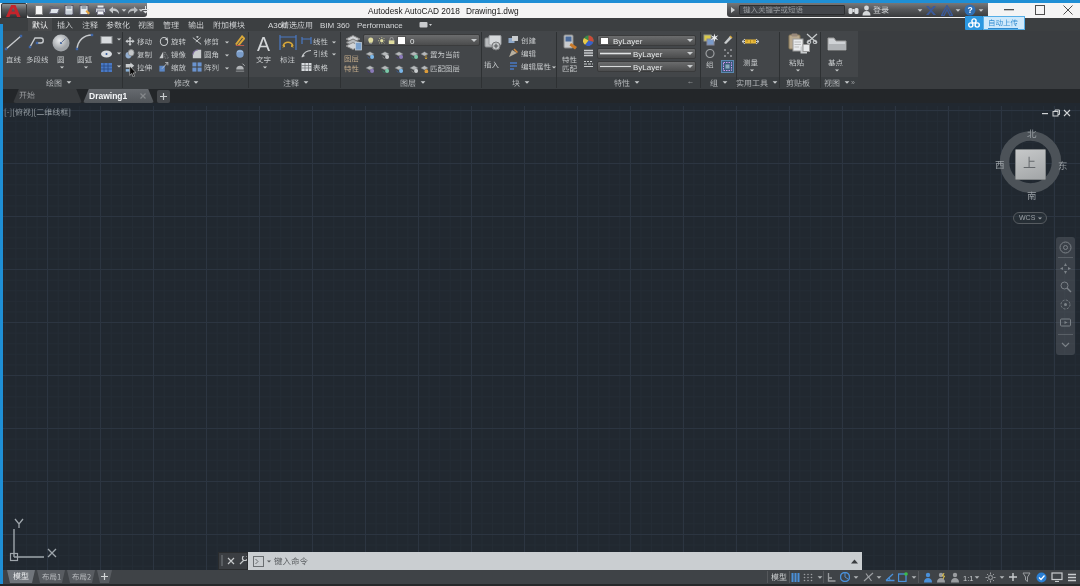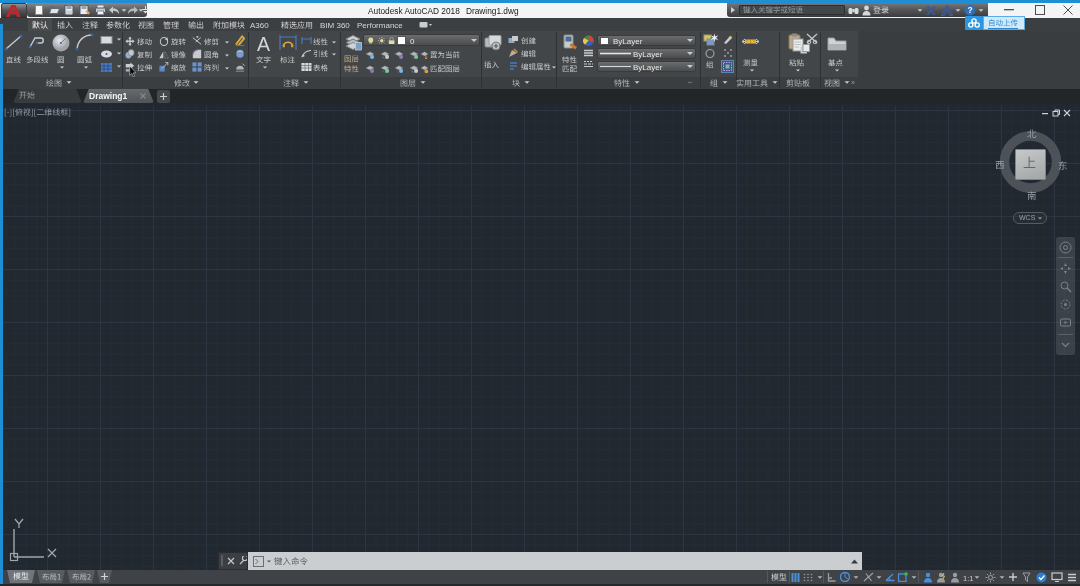--- a/index.html
+++ b/index.html
@@ -108,21 +108,21 @@
   </svg>
 <svg style="position:absolute;left:163px;top:20.5px;" width="16" height="9" viewBox="0 0 16 9">
     <path d="M1.7 3.5V7.7H2.3V7.4H6.2V7.7H6.8V5.7H2.3V5.1H6.3V3.5ZM6.2 6.9H2.3V6.2H6.2ZM3.5 2.1C3.6 2.2 3.7 2.4 3.8 2.6H0.8V3.9H1.4V3.0H6.7V3.9H7.3V2.6H4.4C4.3 2.4 4.2 2.1 4.1 1.9ZM2.3 4.0H5.8V4.7H2.3ZM1.3 0.3C1.1 1.0 0.8 1.7 0.3 2.1C0.5 2.2 0.7 2.3 0.9 2.4C1.1 2.1 1.3 1.8 1.5 1.4H2.1C2.2 1.7 2.4 2.1 2.5 2.3L3.0 2.1C2.9 1.9 2.8 1.7 2.6 1.4H3.9V1.0H1.7C1.8 0.8 1.9 0.6 1.9 0.4ZM4.7 0.3C4.6 0.9 4.3 1.4 3.9 1.8C4.1 1.9 4.3 2.0 4.4 2.1C4.6 1.9 4.8 1.7 4.9 1.4H5.5C5.7 1.7 5.9 2.1 6.0 2.3L6.5 2.1C6.4 1.9 6.3 1.7 6.1 1.4H7.5V1.0H5.1C5.2 0.8 5.2 0.6 5.3 0.4Z M11.8 2.7H13.0V3.8H11.8ZM13.6 2.7H14.8V3.8H13.6ZM11.8 1.2H13.0V2.2H11.8ZM13.6 1.2H14.8V2.2H13.6ZM10.5 6.9V7.4H15.7V6.9H13.6V5.8H15.5V5.2H13.6V4.3H15.4V0.7H11.3V4.3H13.0V5.2H11.2V5.8H13.0V6.9ZM8.3 6.2 8.4 6.8C9.1 6.6 10.1 6.3 10.9 6.0L10.8 5.4L9.9 5.7V3.7H10.7V3.2H9.9V1.4H10.9V0.9H8.4V1.4H9.4V3.2H8.4V3.7H9.4V5.9C9.0 6.0 8.6 6.2 8.3 6.2Z" fill="#d6d8da"></path>
   </svg>
 <svg style="position:absolute;left:188px;top:20.5px;" width="16" height="9" viewBox="0 0 16 9">
     <path d="M5.9 3.5V6.4H6.3V3.5ZM6.9 3.2V7.0C6.9 7.1 6.9 7.1 6.8 7.1C6.7 7.1 6.3 7.1 6.0 7.1C6.1 7.3 6.1 7.5 6.1 7.6C6.6 7.6 6.9 7.6 7.1 7.5C7.3 7.4 7.4 7.3 7.4 7.0V3.2ZM0.6 4.4C0.6 4.3 0.9 4.3 1.1 4.3H1.8V5.4C1.2 5.5 0.7 5.6 0.3 5.7L0.5 6.3L1.8 5.9V7.7H2.3V5.8L2.9 5.6L2.9 5.1L2.3 5.3V4.3H2.9V3.7H2.3V2.5H1.8V3.7H1.1C1.3 3.2 1.5 2.5 1.6 1.8H2.9V1.3H1.7C1.8 1.0 1.8 0.7 1.9 0.4L1.3 0.3C1.3 0.6 1.3 1.0 1.2 1.3H0.4V1.8H1.1C1.0 2.5 0.8 3.0 0.7 3.2C0.6 3.6 0.5 3.9 0.4 3.9C0.4 4.0 0.5 4.3 0.6 4.4ZM5.3 0.3C4.7 1.1 3.8 1.9 2.8 2.4C2.9 2.5 3.1 2.7 3.2 2.8C3.4 2.7 3.6 2.6 3.8 2.4V2.8H6.8V2.4C7.0 2.5 7.2 2.6 7.4 2.7C7.5 2.6 7.6 2.4 7.8 2.3C7.0 1.9 6.2 1.5 5.6 0.8L5.8 0.5ZM4.0 2.3C4.5 2.0 4.9 1.6 5.3 1.2C5.7 1.6 6.1 2.0 6.6 2.3ZM4.9 3.8V4.4H3.8V3.8ZM3.3 3.3V7.6H3.8V6.0H4.9V7.0C4.9 7.1 4.9 7.1 4.8 7.1C4.8 7.1 4.5 7.1 4.3 7.1C4.4 7.3 4.4 7.5 4.4 7.6C4.8 7.6 5.0 7.6 5.2 7.5C5.4 7.5 5.4 7.3 5.4 7.0V3.3ZM3.8 4.9H4.9V5.5H3.8Z M8.8 4.3V7.2H14.5V7.7H15.2V4.3H14.5V6.6H12.3V3.8H14.8V1.0H14.2V3.2H12.3V0.3H11.7V3.2H9.8V1.0H9.2V3.8H11.7V6.6H9.5V4.3Z" fill="#d6d8da"></path>
   </svg>
 <svg style="position:absolute;left:213px;top:20.5px;" width="32" height="9" viewBox="0 0 32 9">
     <path d="M4.6 3.7C4.9 4.3 5.2 5.1 5.4 5.6L5.9 5.3C5.7 4.8 5.4 4.1 5.1 3.5ZM6.4 0.4V2.2H4.4V2.7H6.4V6.9C6.4 7.0 6.4 7.1 6.2 7.1C6.1 7.1 5.8 7.1 5.3 7.1C5.4 7.2 5.5 7.5 5.5 7.7C6.1 7.7 6.5 7.6 6.7 7.6C6.9 7.4 7.0 7.3 7.0 6.9V2.7H7.7V2.2H7.0V0.4ZM4.1 0.3C3.8 1.5 3.2 2.6 2.5 3.4C2.7 3.5 2.8 3.8 2.9 3.9C3.1 3.6 3.3 3.4 3.5 3.1V7.6H4.0V2.1C4.3 1.6 4.5 1.0 4.7 0.5ZM0.7 0.7V7.7H1.2V1.2H2.2C2.0 1.8 1.8 2.5 1.6 3.1C2.1 3.8 2.2 4.3 2.2 4.8C2.2 5.0 2.2 5.3 2.1 5.4C2.0 5.4 2.0 5.4 1.9 5.4C1.8 5.4 1.6 5.4 1.4 5.4C1.5 5.6 1.6 5.8 1.6 6.0C1.8 6.0 1.9 6.0 2.1 5.9C2.2 5.9 2.4 5.9 2.5 5.8C2.7 5.6 2.8 5.3 2.8 4.8C2.8 4.3 2.7 3.7 2.1 3.0C2.4 2.4 2.7 1.5 2.9 0.9L2.5 0.6L2.4 0.7Z M12.6 1.3V7.6H13.2V7.0H14.7V7.5H15.3V1.3ZM13.2 6.4V1.9H14.7V6.4ZM9.6 0.4 9.6 1.8H8.4V2.4H9.5C9.5 4.4 9.2 6.2 8.2 7.3C8.4 7.4 8.6 7.6 8.7 7.7C9.8 6.5 10.0 4.6 10.1 2.4H11.3C11.3 5.5 11.2 6.6 11.0 6.8C11.0 6.9 10.9 7.0 10.8 7.0C10.6 7.0 10.3 7.0 9.9 6.9C10.0 7.1 10.1 7.4 10.1 7.5C10.4 7.6 10.8 7.6 11.0 7.5C11.3 7.5 11.4 7.4 11.6 7.2C11.8 6.9 11.9 5.7 11.9 2.1C11.9 2.1 11.9 1.8 11.9 1.8H10.1L10.2 0.4Z M19.8 3.7H22.6V4.3H19.8ZM19.8 2.7H22.6V3.3H19.8ZM21.9 0.3V1.0H20.6V0.3H20.1V1.0H18.9V1.5H20.1V2.1H20.6V1.5H21.9V2.1H22.4V1.5H23.6V1.0H22.4V0.3ZM19.2 2.2V4.7H20.8C20.8 5.0 20.8 5.2 20.7 5.4H18.7V5.9H20.6C20.2 6.5 19.7 6.9 18.5 7.2C18.6 7.3 18.8 7.5 18.8 7.7C20.2 7.3 20.9 6.8 21.2 5.9C21.6 6.8 22.3 7.4 23.4 7.7C23.4 7.5 23.6 7.3 23.7 7.2C22.8 7.0 22.1 6.6 21.8 5.9H23.5V5.4H21.3C21.4 5.2 21.4 5.0 21.4 4.7H23.1V2.2ZM17.4 0.3V1.9H16.4V2.4H17.4V2.4C17.2 3.5 16.7 4.8 16.3 5.5C16.4 5.6 16.5 5.9 16.6 6.0C16.9 5.6 17.2 4.8 17.4 4.1V7.7H18.0V3.6C18.2 4.0 18.4 4.5 18.5 4.8L18.9 4.3C18.8 4.1 18.2 3.1 18.0 2.8V2.4H18.8V1.9H18.0V0.3Z M30.5 4.0H29.2C29.2 3.7 29.2 3.4 29.2 3.1V2.2H30.5ZM28.7 0.4V1.7H27.2V2.2H28.7V3.1C28.7 3.4 28.7 3.7 28.6 4.0H27.0V4.6H28.5C28.3 5.6 27.8 6.5 26.3 7.2C26.4 7.3 26.6 7.6 26.7 7.7C28.2 6.9 28.8 5.9 29.1 4.8C29.5 6.2 30.2 7.2 31.3 7.7C31.4 7.5 31.6 7.3 31.7 7.2C30.7 6.7 30.0 5.8 29.6 4.6H31.6V4.0H31.0V1.7H29.2V0.4ZM24.3 5.7 24.5 6.3C25.2 6.0 26.1 5.6 27.0 5.2L26.8 4.7L26.0 5.1V2.8H26.8V2.2H26.0V0.4H25.4V2.2H24.4V2.8H25.4V5.3C25.0 5.5 24.6 5.6 24.3 5.7Z" fill="#d6d8da"></path>
   </svg>
-<div style="position:absolute;left:250px;top:21px;font:8px 'Liberation Sans',sans-serif;color:#d6d8da;white-space:nowrap;">A360</div>
+<div style="position:absolute;left:268px;top:21px;font:8px 'Liberation Sans',sans-serif;color:#d6d8da;white-space:nowrap;">A360</div>
 <svg style="position:absolute;left:281px;top:20.5px;" width="32" height="9" viewBox="0 0 32 9">
     <path d="M0.4 0.9C0.6 1.5 0.8 2.2 0.8 2.7L1.3 2.6C1.2 2.1 1.0 1.4 0.8 0.8ZM2.6 0.8C2.5 1.3 2.3 2.1 2.1 2.6L2.5 2.7C2.7 2.3 2.9 1.5 3.1 0.9ZM0.3 3.0V3.6H1.4C1.1 4.4 0.7 5.5 0.2 6.1C0.3 6.2 0.5 6.5 0.6 6.7C0.9 6.2 1.2 5.5 1.5 4.7V7.7H2.0V4.5C2.2 4.9 2.5 5.4 2.6 5.7L3.0 5.2C2.9 5.0 2.2 4.0 2.0 3.7V3.6H2.9V3.0H2.0V0.3H1.5V3.0ZM5.1 0.3V1.0H3.4V1.4H5.1V1.9H3.6V2.4H5.1V2.9H3.2V3.4H7.7V2.9H5.7V2.4H7.3V1.9H5.7V1.4H7.5V1.0H5.7V0.3ZM6.6 4.3V4.9H4.3V4.3ZM3.7 3.9V7.7H4.3V6.4H6.6V7.1C6.6 7.1 6.6 7.2 6.4 7.2C6.4 7.2 6.0 7.2 5.7 7.2C5.7 7.3 5.8 7.5 5.8 7.7C6.3 7.7 6.7 7.7 6.9 7.6C7.1 7.5 7.1 7.4 7.1 7.1V3.9ZM4.3 5.3H6.6V5.9H4.3Z M8.5 0.9C9.0 1.3 9.5 1.9 9.7 2.3L10.2 1.9C10.0 1.5 9.4 1.0 8.9 0.6ZM11.6 0.6C11.4 1.3 11.0 2.0 10.6 2.4C10.8 2.5 11.0 2.7 11.1 2.8C11.3 2.5 11.5 2.3 11.6 2.0H12.8V3.1H10.6V3.7H12.0C11.9 4.7 11.5 5.5 10.3 5.9C10.5 6.0 10.6 6.2 10.7 6.4C12.1 5.8 12.5 4.9 12.6 3.7H13.4V5.5C13.4 6.1 13.6 6.3 14.2 6.3C14.3 6.3 14.8 6.3 15.0 6.3C15.5 6.3 15.6 6.0 15.7 5.0C15.5 5.0 15.3 4.9 15.1 4.8C15.1 5.6 15.1 5.7 14.9 5.7C14.8 5.7 14.3 5.7 14.3 5.7C14.0 5.7 14.0 5.7 14.0 5.5V3.7H15.6V3.1H13.4V2.0H15.3V1.4H13.4V0.4H12.8V1.4H11.9C12.0 1.2 12.1 0.9 12.1 0.7ZM10.0 3.4H8.4V4.0H9.4V6.4C9.1 6.5 8.7 6.8 8.4 7.2L8.8 7.7C9.2 7.2 9.6 6.8 9.9 6.8C10.1 6.8 10.4 7.0 10.7 7.2C11.2 7.5 11.9 7.6 12.8 7.6C13.6 7.6 14.9 7.5 15.6 7.5C15.6 7.3 15.7 7.0 15.7 6.9C14.9 7.0 13.7 7.0 12.8 7.0C12.0 7.0 11.3 7.0 10.8 6.7C10.4 6.4 10.2 6.3 10.0 6.2Z M18.1 3.1C18.4 4.0 18.8 5.1 19.0 5.9L19.5 5.6C19.4 4.9 19.0 3.8 18.6 2.9ZM19.8 2.7C20.1 3.5 20.4 4.7 20.5 5.4L21.1 5.2C21.0 4.5 20.7 3.4 20.4 2.5ZM19.7 0.4C19.9 0.7 20.1 1.1 20.2 1.4H17.0V3.5C17.0 4.7 16.9 6.3 16.3 7.4C16.4 7.5 16.7 7.6 16.8 7.7C17.5 6.5 17.6 4.8 17.6 3.5V1.9H23.5V1.4H20.8C20.7 1.1 20.5 0.6 20.3 0.3ZM17.7 6.7V7.3H23.6V6.7H21.5C22.2 5.5 22.8 4.0 23.2 2.7L22.6 2.5C22.2 3.9 21.6 5.5 20.9 6.7Z M25.2 0.9V3.8C25.2 4.9 25.1 6.3 24.3 7.3C24.4 7.4 24.6 7.6 24.7 7.7C25.3 7.0 25.6 6.1 25.7 5.2H27.7V7.6H28.3V5.2H30.5V6.9C30.5 7.0 30.4 7.1 30.3 7.1C30.1 7.1 29.6 7.1 29.0 7.1C29.1 7.2 29.2 7.5 29.2 7.6C30.0 7.6 30.5 7.6 30.7 7.5C31.0 7.4 31.1 7.3 31.1 6.9V0.9ZM25.8 1.5H27.7V2.7H25.8ZM30.5 1.5V2.7H28.3V1.5ZM25.8 3.3H27.7V4.7H25.8C25.8 4.4 25.8 4.1 25.8 3.8ZM30.5 3.3V4.7H28.3V3.3Z" fill="#d6d8da"></path>
   </svg>
 <div style="position:absolute;left:320px;top:21px;font:8px 'Liberation Sans',sans-serif;color:#d6d8da;white-space:nowrap;">BIM 360</div>
 <div style="position:absolute;left:357px;top:21px;font:8px 'Liberation Sans',sans-serif;color:#d6d8da;white-space:nowrap;">Performance</div>
 <svg style="position:absolute;left:419px;top:21px;" width="13" height="8" viewBox="0 0 13 8">
     <rect x="0.5" y="1" width="8" height="5.5" rx="1" fill="#caccce"></rect>
     <path d="M10 3 L13 3 L11.5 5 Z" fill="#caccce"></path>
   </svg>
 <div style="position:absolute;left:0px;top:31px;width:1080px;height:58px;background:#3a3d40"></div>

